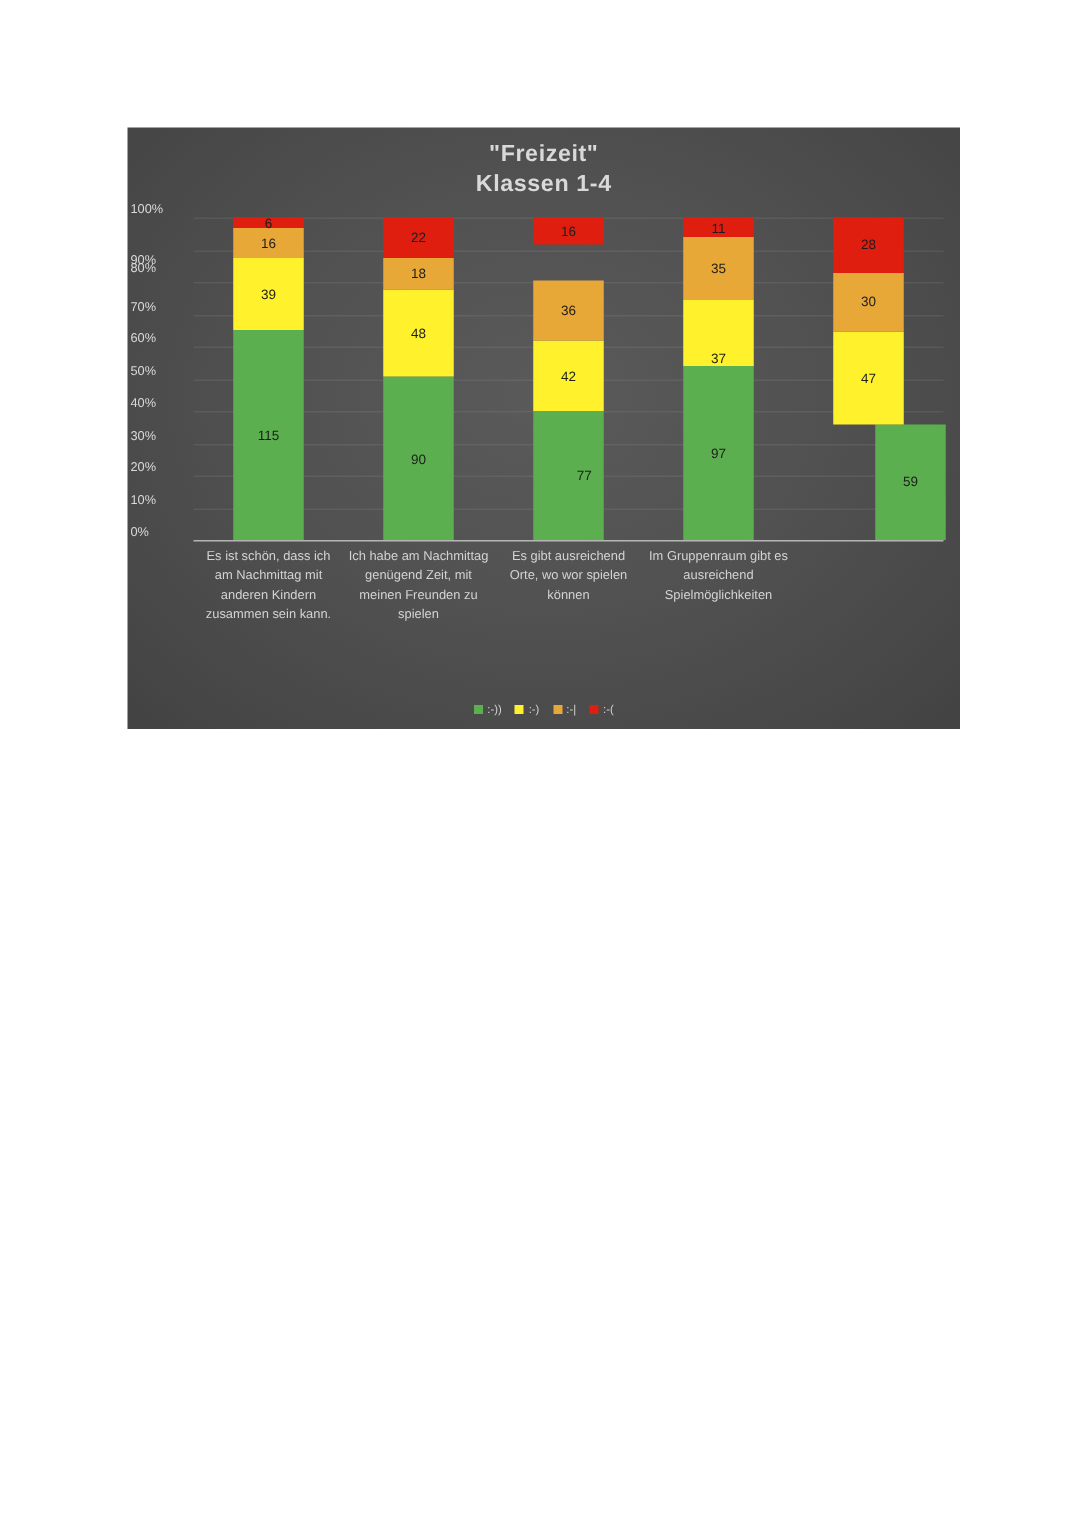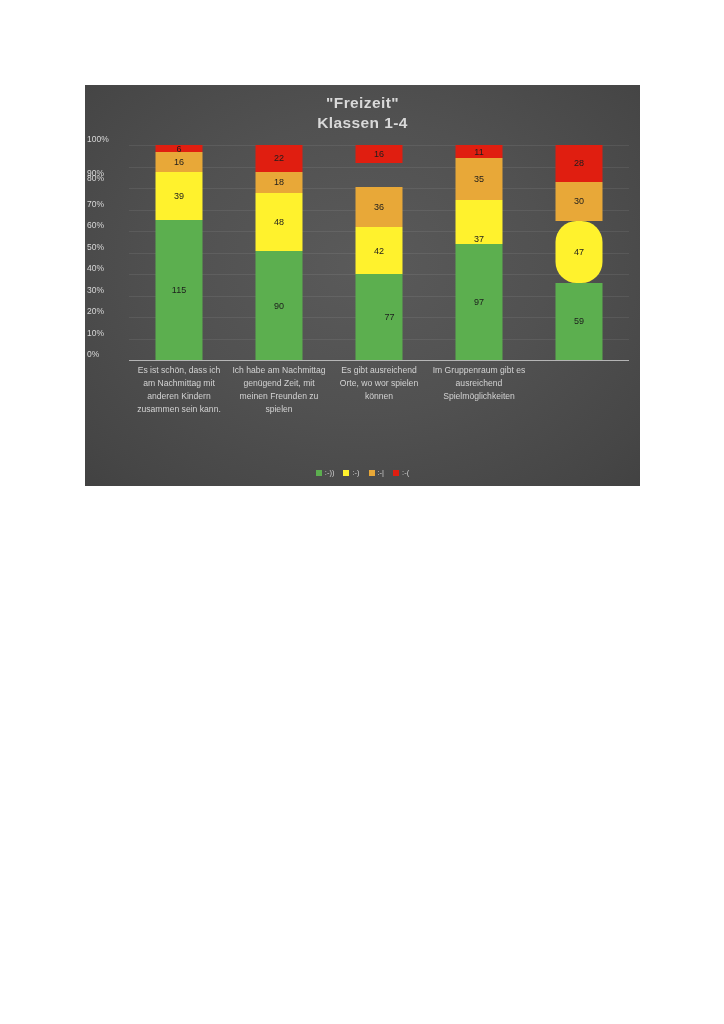--- a/index.html
+++ b/index.html
@@ -279,24 +279,24 @@
             <div class="seg" style="height: 19.4444%; background: rgb(232, 168, 56);">
               <span class="seg-label">35</span>
             </div>
             <div class="seg" style="height: 6.11111%; background: rgb(224, 30, 16);">
               <span class="seg-label">11</span>
             </div>
           </div>
         </div>
         <div class="bar-col">
           <div class="bar">
-            <div class="seg" style="height: 35.9756%; background: rgb(92, 175, 79);">
+            <div class="seg" style="height: 35.9756%; background: rgb(92, 175, 79); margin-left: 28px;">
               <span class="seg-label">59</span>
             </div>
-            <div class="seg" style="height: 28.6585%; background: rgb(255, 242, 45); border-radius: 21px;">
+            <div class="seg" style="height: 28.6585%; background: rgb(255, 242, 45);">
               <span class="seg-label">47</span>
             </div>
             <div class="seg" style="height: 18.2927%; background: rgb(232, 168, 56);">
               <span class="seg-label">30</span>
             </div>
             <div class="seg" style="height: 17.0732%; background: rgb(224, 30, 16);">
               <span class="seg-label">28</span>
             </div>
           </div>
         </div>

